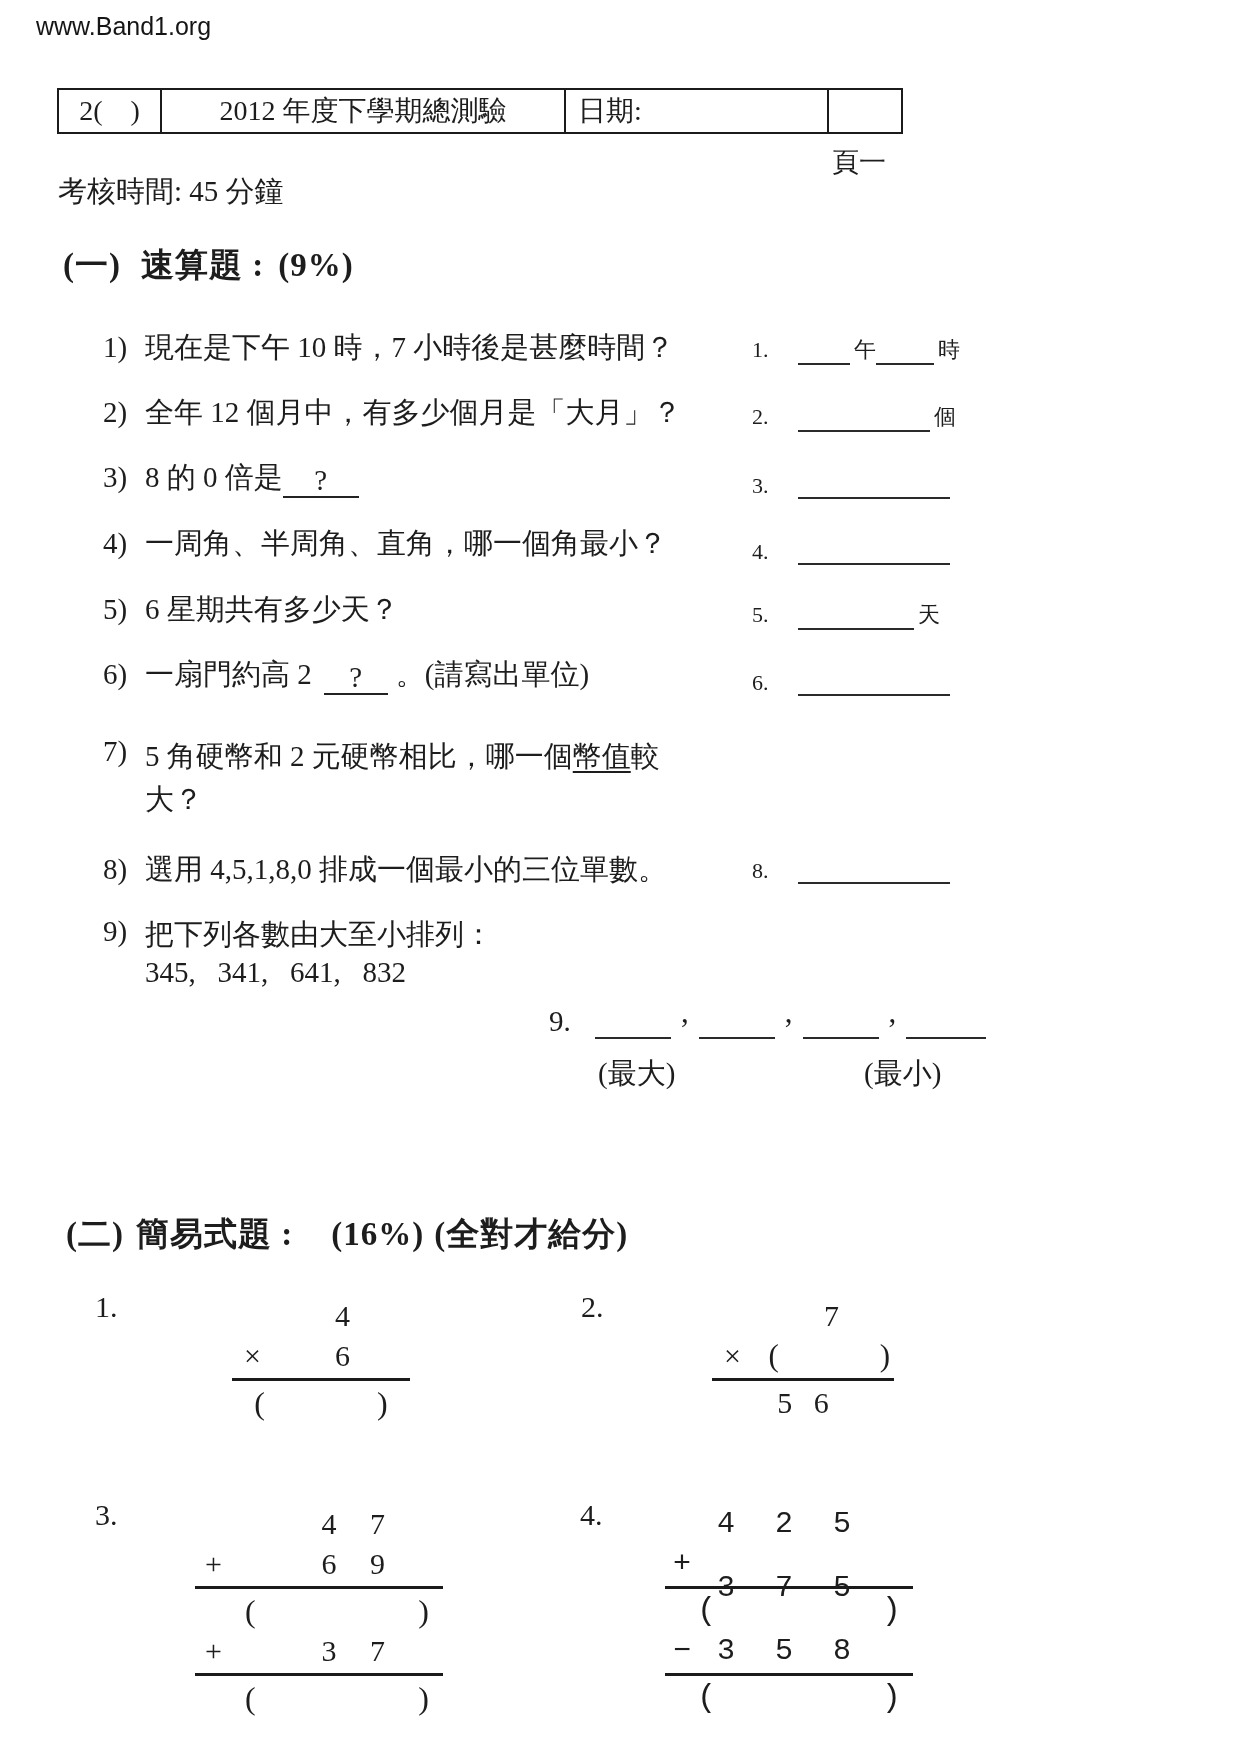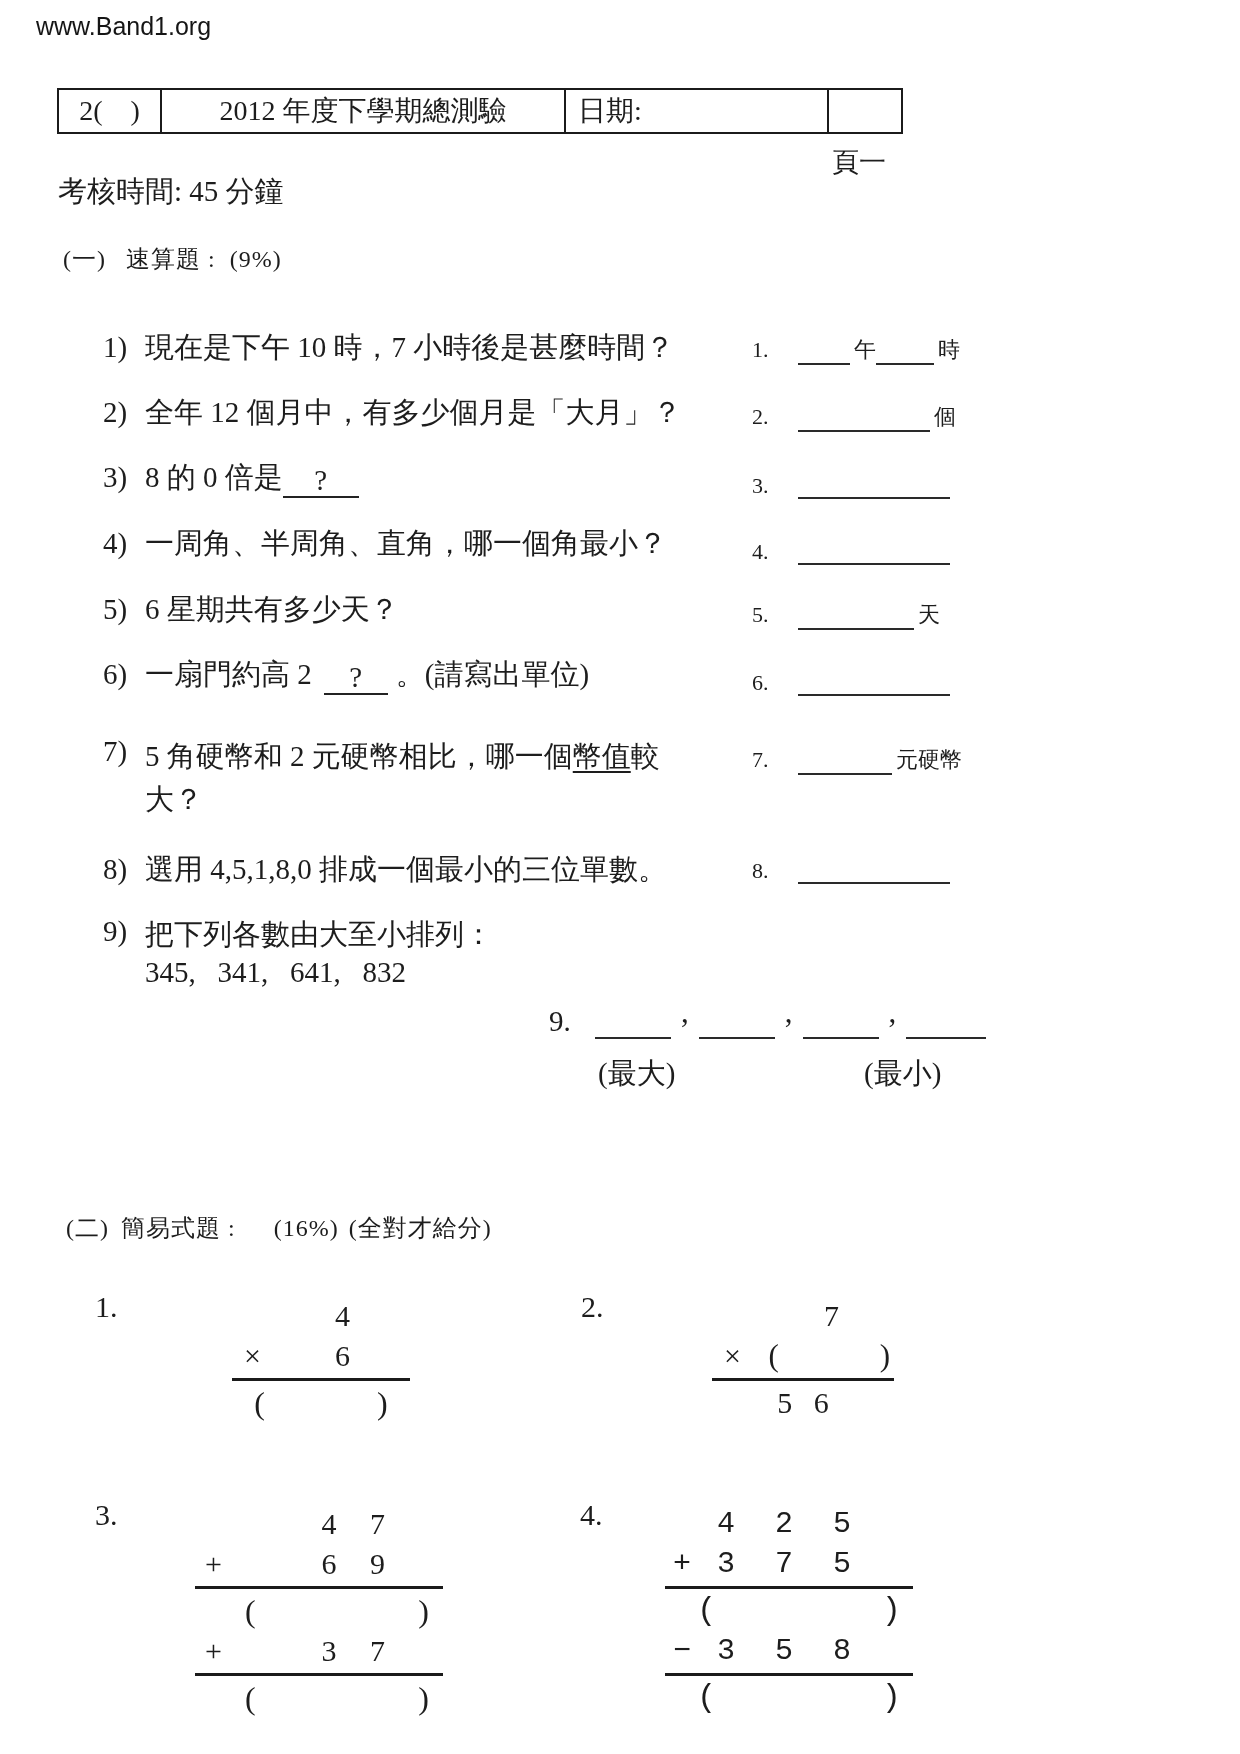--- a/index.html
+++ b/index.html
@@ -15,21 +15,21 @@
   .header-table{position:absolute;left:57px;top:88px;display:flex;border:2.5px solid #1b1b1b;}
   .header-table .cell{border-right:2.5px solid #1b1b1b;height:42px;line-height:42px;font-size:28px;white-space:pre;overflow:hidden;}
   .header-table .cell:last-child{border-right:none;}
   .c1{width:101px;text-align:center;}
   .c2{width:402px;text-align:center;}
   .c3{width:249px;text-align:left;padding-left:12px;}
   .c4{width:72px;}
   .page-label{left:832px;top:144px;font-size:27px;}
   .duration{left:58px;top:172px;font-size:29px;}
   
-  .sec-head{font-size:24px;font-weight:400;letter-spacing:1px;}
+  .sec-head{font-size:33px;font-weight:700;letter-spacing:1px;}
   .sec-head .t{margin-left:20px;}
   .sec-head .s{margin-left:14px;}
   .sec-head .n{margin-left:10px;}
   
   .q{position:absolute;left:103px;font-size:29px;white-space:nowrap;}
   .qno{display:inline-block;width:42px;}
   .qblank{display:inline-block;border-bottom:2px solid #232323;text-align:center;height:32px;vertical-align:bottom;}
   .u{text-decoration:underline;text-underline-offset:5px;}
   .qlines .line{display:block;line-height:43px;}
   .q9 .line{display:block;line-height:38px;}
@@ -132,23 +132,20 @@
   </div>
 
   <div class="a" style="top:598px;">
     <span class="ano">5.</span><span class="blank" style="width:116px;"></span><span class="atext">天</span>
   </div>
 
   <div class="a" style="top:664px;">
     <span class="ano">6.</span><span class="blank" style="width:152px;"></span>
   </div>
 
-  <div class="a" style="top:743px;">
-    <span class="ano">7.</span><span class="blank" style="width:94px;"></span><span class="atext">元硬幣</span>
-  </div>
 
   <div class="a" style="top:852px;">
     <span class="ano">8.</span><span class="blank" style="width:152px;"></span>
   </div>
 
   <div class="a9">
     <span class="ano">9.</span><span class="blank" style="width:76px;"></span><span class="comma">,</span><span class="blank" style="width:76px;"></span><span class="comma">,</span><span class="blank" style="width:76px;"></span><span class="comma">,</span><span class="blank" style="width:80px;"></span>
   </div>
   <div class="abs minmax" style="left:598px;top:1054px;">(最大)</div>
   <div class="abs minmax" style="left:864px;top:1054px;">(最小)</div>
@@ -200,21 +197,21 @@
       <span style="padding-left:50px;">(</span>
       <span style="padding-right:14px;">)</span>
     </div>
   </div>
 
   <div class="abs plabel" style="left:580px;top:1498px;">4.</div>
   <div class="col" style="left:665px;top:1504px;width:248px;font-family:Liberation Mono, monospace;">
     <div class="row num-row ws24" style="padding-right:62px;">4 2 5</div>
     <div class="row op-row">
       <span style="margin-left:8px;">+</span>
-      <span class="ws24" style="padding-right:62px;">3 7 5</span>
+      <span class="ws24" style="padding-right:62px;margin-top:24px;">3 7 5</span>
     </div>
     <div class="rule"></div>
     <div class="row paren-row">
       <span style="padding-left:32px;">(</span>
       <span style="padding-right:12px;">)</span>
     </div>
     <div class="row op-row">
       <span style="margin-left:8px;">−</span>
       <span class="ws24" style="padding-right:62px;">3 5 8</span>
     </div>

